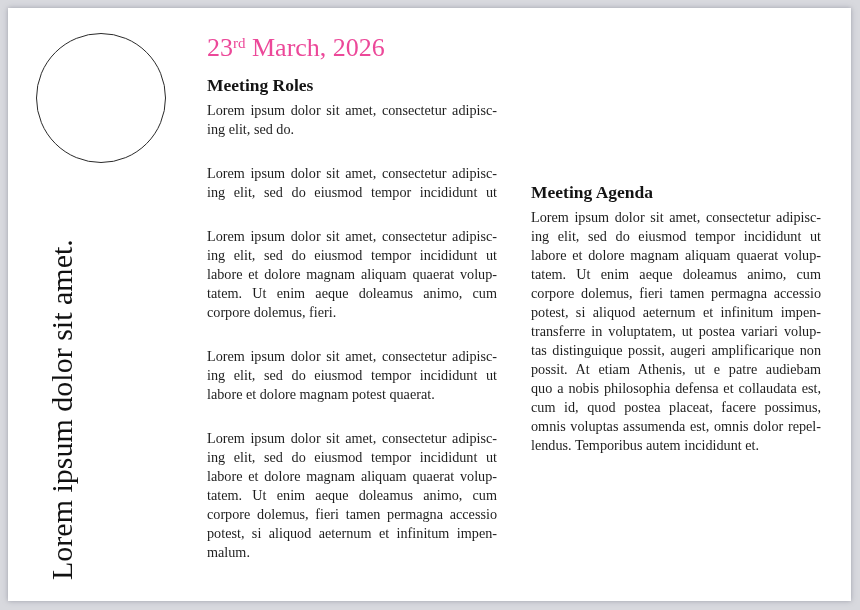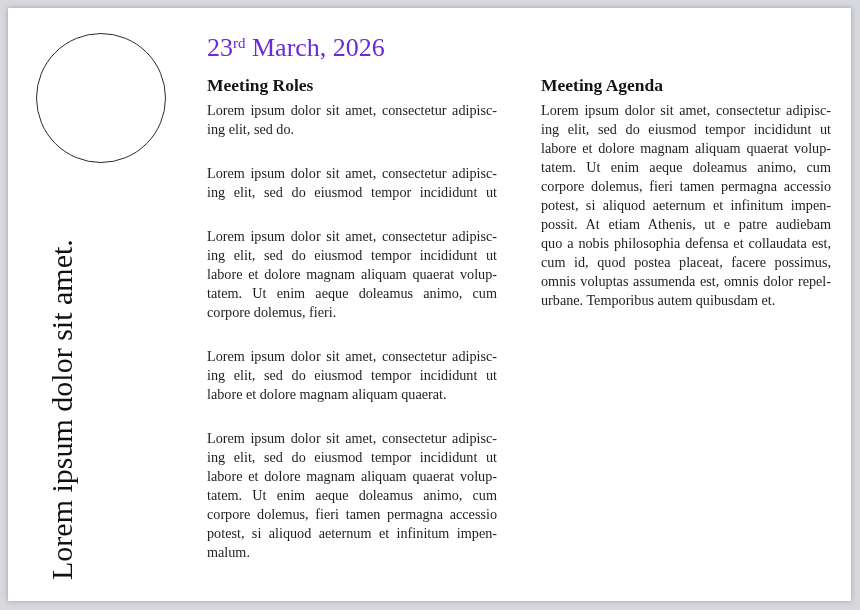--- a/index.html
+++ b/index.html
@@ -41,33 +41,34 @@
     font-size: 30px;
     line-height: 36px;
     color: #111111;
   }
   .masthead {
     position: absolute;
     left: 199px;
     top: 24px;
     font-size: 26px;
     line-height: 32px;
-    color: #6d28d9;
+    color: #ec4899;
   }
   .masthead sup {
     font-size: 15px;
     line-height: 0;
     vertical-align: 8px;
   }
   .content {
     position: absolute;
     left: 199px;
     top: 66px;
     display: flex;
-    gap: 44px;
+    gap: 34px;
+    align-items: center;
   }
   .col {
     width: 290px;
   }
   .col-heading {
     font-size: 17.5px;
     font-weight: bold;
     line-height: 22px;
     margin: 0 0 5px 0;
     color: #141414;
@@ -113,21 +114,21 @@
           <div class="para">
             <div class="line">Lorem ipsum dolor sit amet, consectetur adipisc-</div>
             <div class="line">ing elit, sed do eiusmod tempor incididunt ut</div>
             <div class="line">labore et dolore magnam aliquam quaerat volup-</div>
             <div class="line">tatem. Ut enim aeque doleamus animo, cum</div>
             <div class="line last">corpore dolemus, fieri.</div>
           </div>
           <div class="para">
             <div class="line">Lorem ipsum dolor sit amet, consectetur adipisc-</div>
             <div class="line">ing elit, sed do eiusmod tempor incididunt ut</div>
-            <div class="line last">labore et dolore magnam aliquam quaerat.</div>
+            <div class="line last">labore et dolore magnam potest quaerat.</div>
           </div>
           <div class="para">
             <div class="line">Lorem ipsum dolor sit amet, consectetur adipisc-</div>
             <div class="line">ing elit, sed do eiusmod tempor incididunt ut</div>
             <div class="line">labore et dolore magnam aliquam quaerat volup-</div>
             <div class="line">tatem. Ut enim aeque doleamus animo, cum</div>
             <div class="line">corpore dolemus, fieri tamen permagna accessio</div>
             <div class="line">potest, si aliquod aeternum et infinitum impen-</div>
             <div class="line last">malum.</div>
           </div>
@@ -137,23 +138,25 @@
     <div class="col">
       <h2 class="col-heading">Meeting Agenda</h2>
       <div>
           <div class="para">
             <div class="line">Lorem ipsum dolor sit amet, consectetur adipisc-</div>
             <div class="line">ing elit, sed do eiusmod tempor incididunt ut</div>
             <div class="line">labore et dolore magnam aliquam quaerat volup-</div>
             <div class="line">tatem. Ut enim aeque doleamus animo, cum</div>
             <div class="line">corpore dolemus, fieri tamen permagna accessio</div>
             <div class="line">potest, si aliquod aeternum et infinitum impen-</div>
+            <div class="line">transferre in voluptatem, ut postea variari volup-</div>
+            <div class="line">tas distinguique possit, augeri amplificarique non</div>
             <div class="line">possit. At etiam Athenis, ut e patre audiebam</div>
             <div class="line">quo a nobis philosophia defensa et collaudata est,</div>
             <div class="line">cum id, quod postea placeat, facere possimus,</div>
             <div class="line">omnis voluptas assumenda est, omnis dolor repel-</div>
-            <div class="line last">urbane. Temporibus autem quibusdam et.</div>
+            <div class="line last">lendus. Temporibus autem incididunt et.</div>
           </div>
         </div>
     </div>
 
   </div>
 </div>
 
 </body></html>

